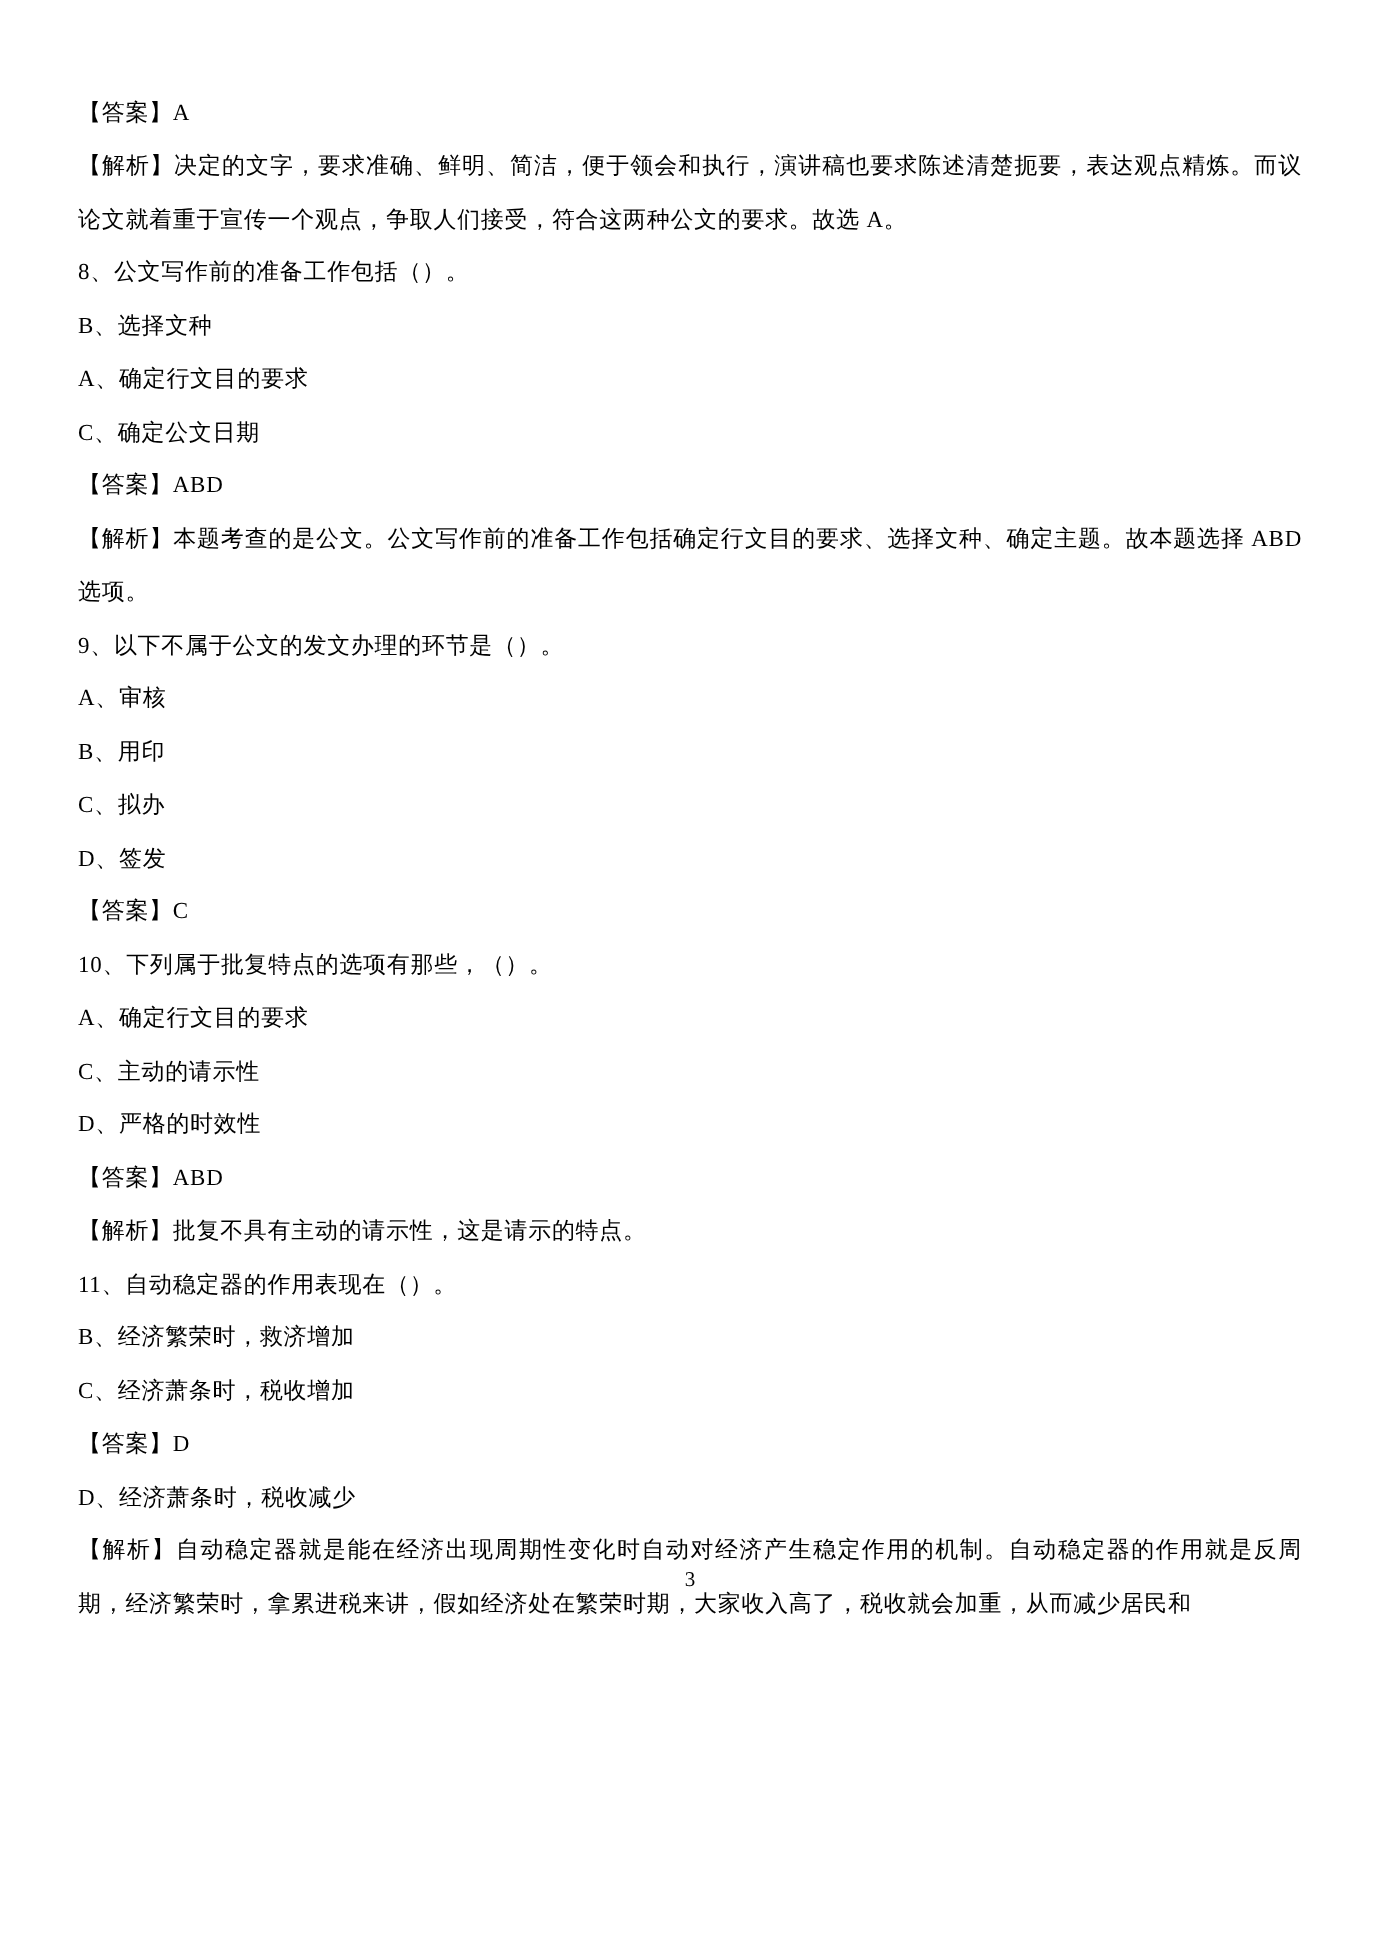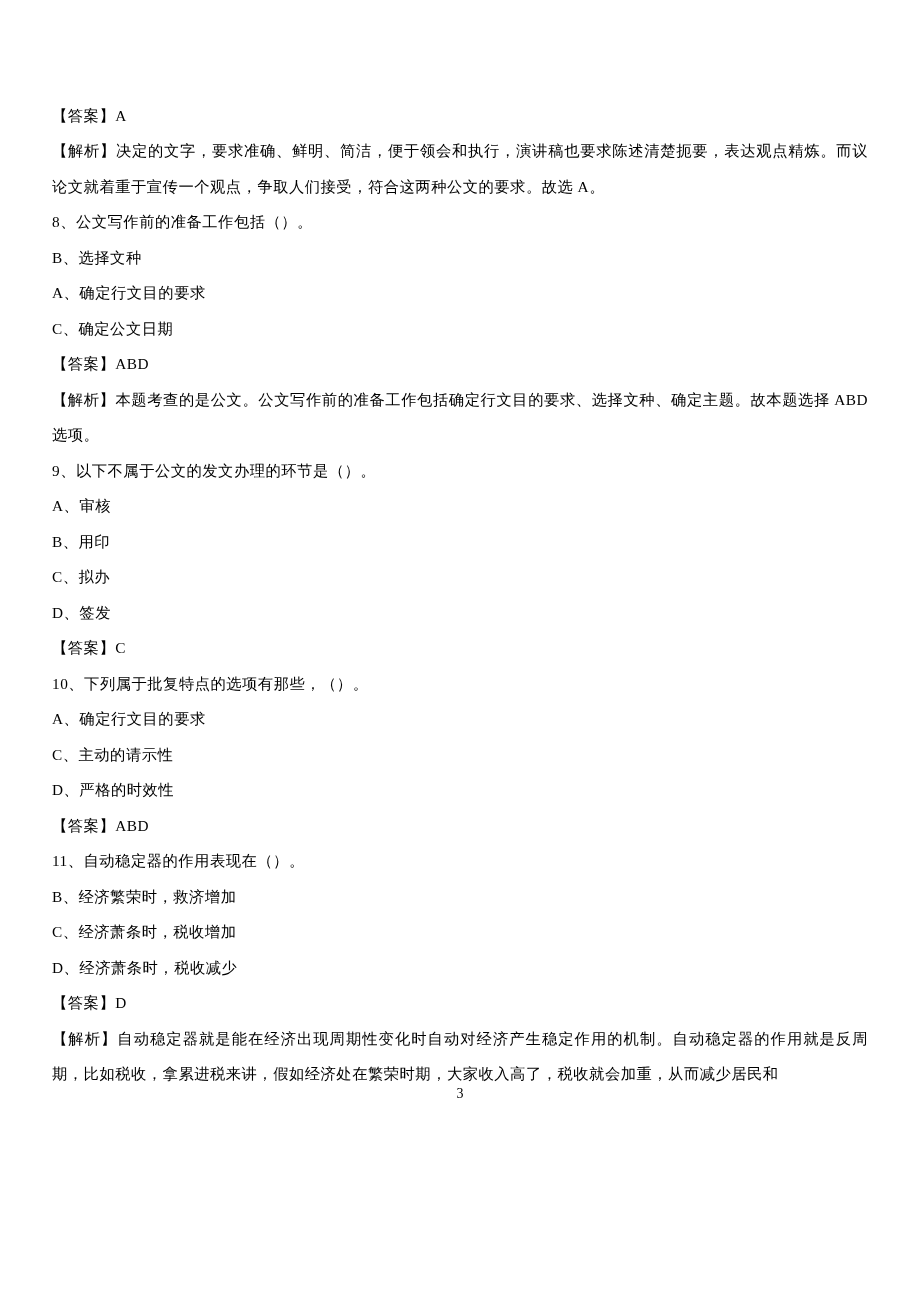--- a/index.html
+++ b/index.html
@@ -11,21 +11,20 @@
   .page {
     width: 920px;
     height: 1116px;
     position: relative;
     box-sizing: border-box;
     padding: 58px 52px 0 52px;
     font-size: 15.3px;
     line-height: 2.32;
     color: #000;
     letter-spacing: 0.5px;
-    margin-top: 40px;
   }
   .line {
     white-space: pre-wrap;
     text-align: justify;
     text-justify: inter-ideograph;
   }
   .page-number {
     position: absolute;
     bottom: 46px;
     left: 0;
@@ -52,21 +51,22 @@
   <div class="line">A、审核</div>
   <div class="line">B、用印</div>
   <div class="line">C、拟办</div>
   <div class="line">D、签发</div>
   <div class="line">【答案】C</div>
   <div class="line">10、下列属于批复特点的选项有那些，（）。</div>
   <div class="line">A、确定行文目的要求</div>
   <div class="line">C、主动的请示性</div>
   <div class="line">D、严格的时效性</div>
   <div class="line">【答案】ABD</div>
+  <div class="line">【解析】批复不具有主动的请示性，这是请示的特点。</div>
   <div class="line">11、自动稳定器的作用表现在（）。</div>
   <div class="line">B、经济繁荣时，救济增加</div>
   <div class="line">C、经济萧条时，税收增加</div>
+  <div class="line">【答案】D</div>
   <div class="line">D、经济萧条时，税收减少</div>
-  <div class="line">【答案】D</div>
-  <div class="line">【解析】自动稳定器就是能在经济出现周期性变化时自动对经济产生稳定作用的机制。自动稳定器的作用就是反周期，比如税收，拿累进税来讲，假如经济处在繁荣时期，大家收入高了，税收就会加重，从而减少居民和</div>
+  <div class="line">【解析】自动稳定器就是能在经济出现周期性变化时自动对经济产生稳定作用的机制。自动稳定器的作用就是反周期，经济繁荣时，拿累进税来讲，假如经济处在繁荣时期，大家收入高了，税收就会加重，从而减少居民和</div>
 
   <div class="page-number">3</div>
 </div>
 
 </body></html>

